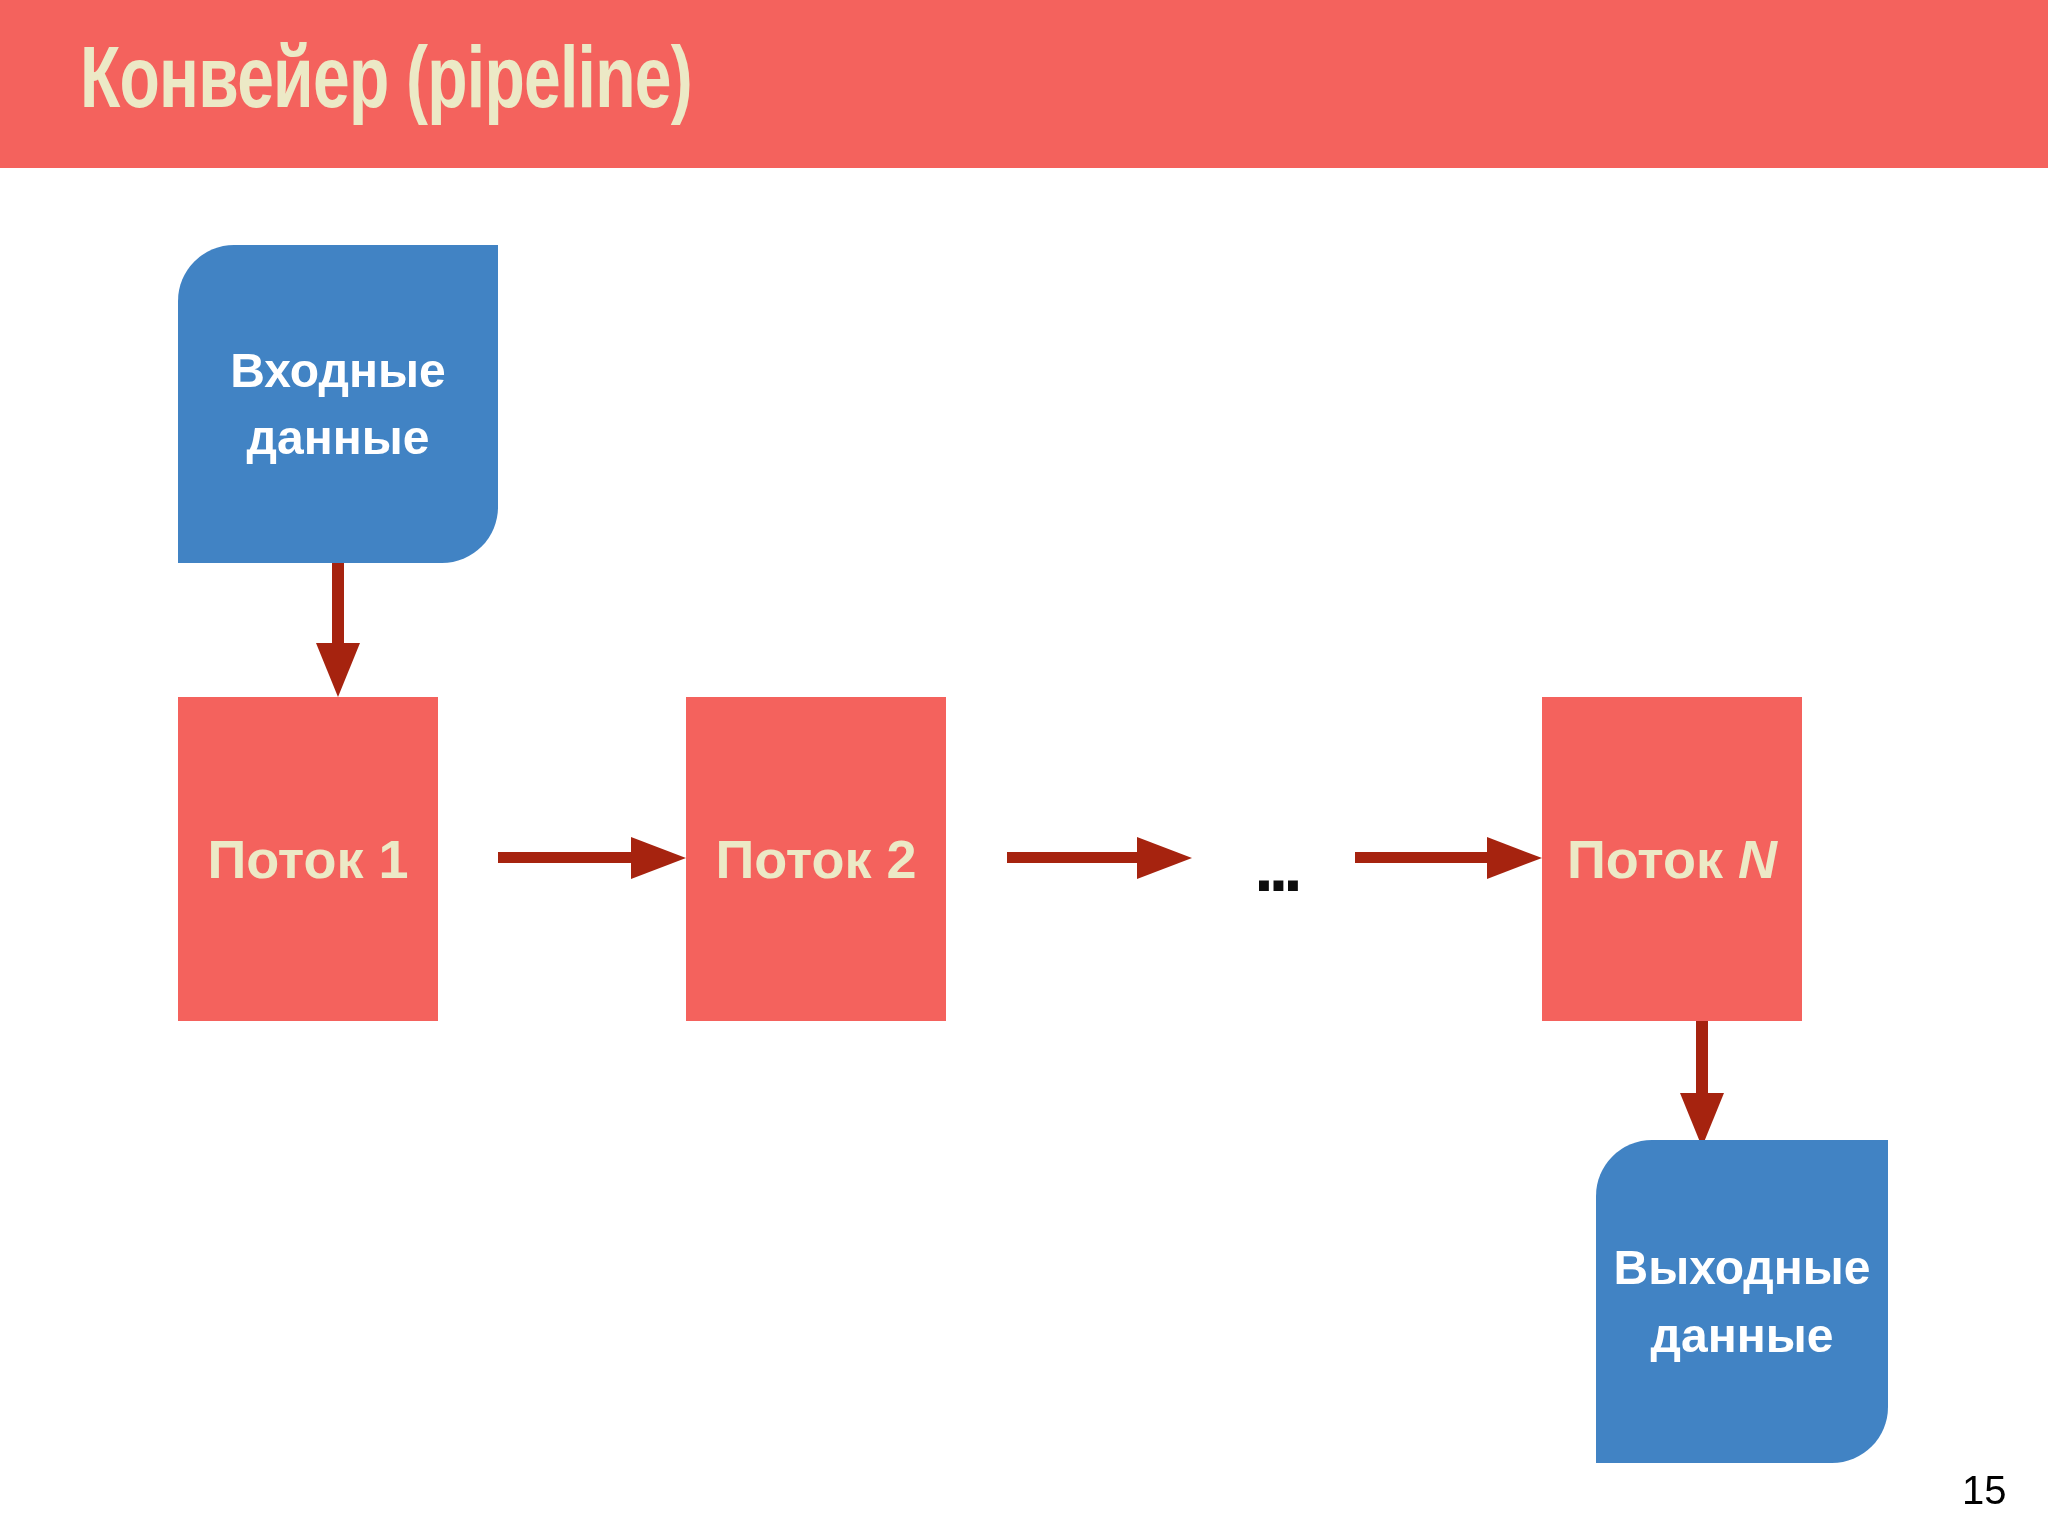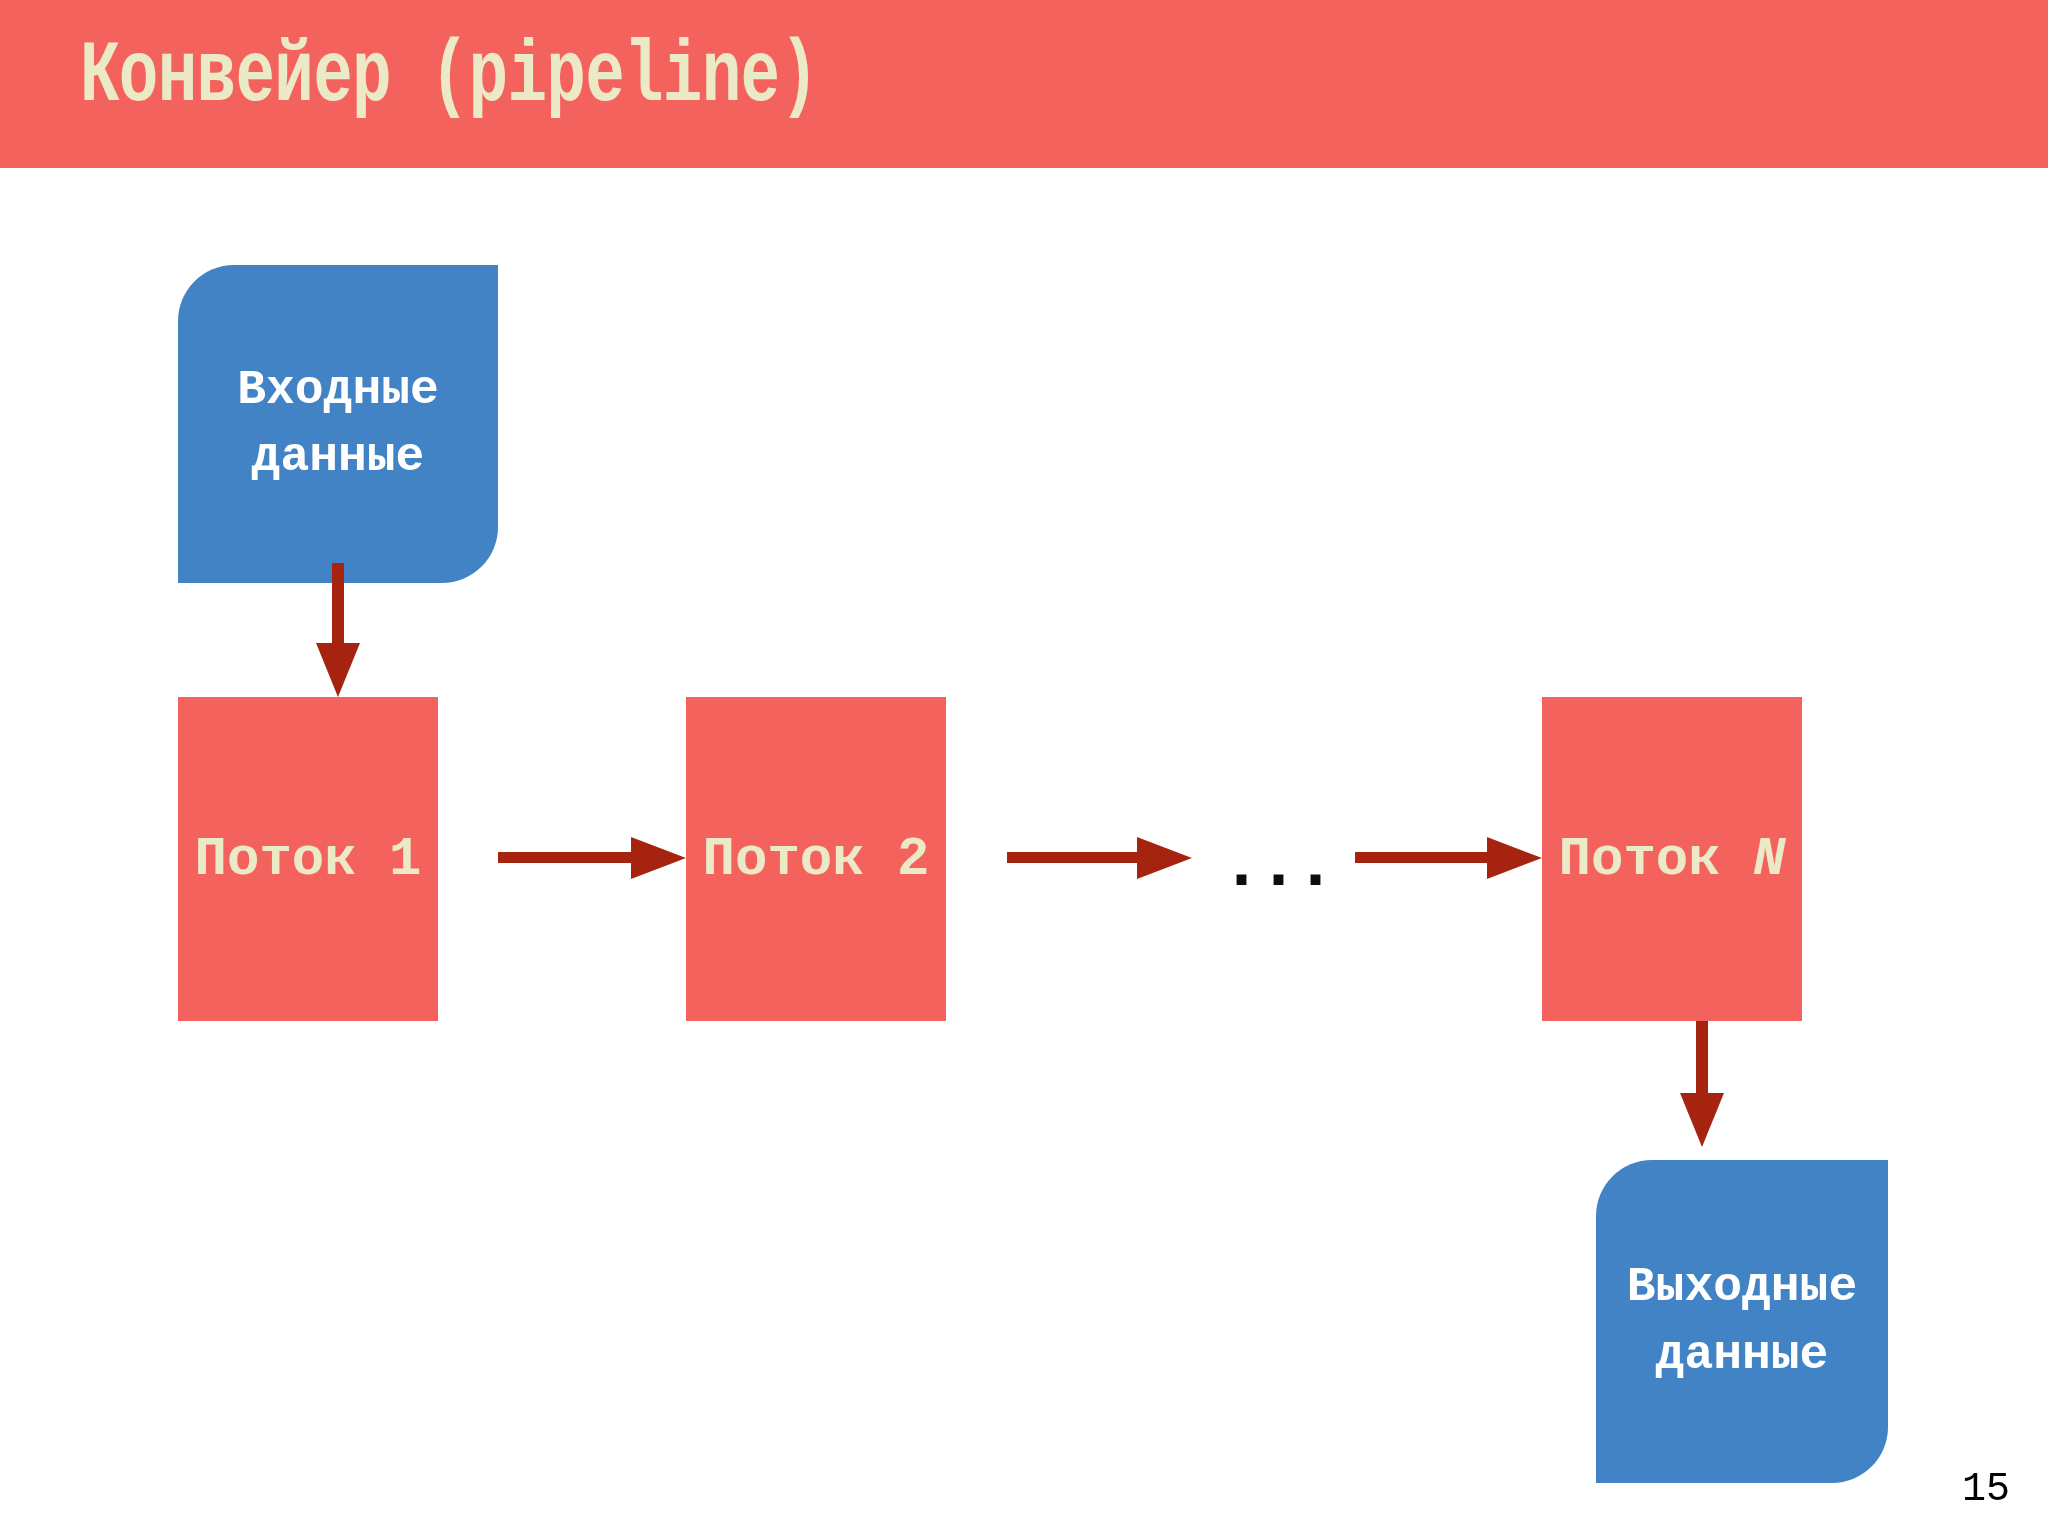--- a/index.html
+++ b/index.html
@@ -7,21 +7,20 @@
     padding: 0;
     background: #ffffff;
     font-family: "Liberation Sans", sans-serif;
   }
   .slide {
     position: relative;
     width: 2048px;
     height: 1536px;
     background: #ffffff;
     overflow: hidden;
-    font-family: Liberation Mono, monospace;
   }
 
   
   .header {
     position: absolute;
     left: 0; top: 0;
     width: 2048px; height: 168px;
     background: #f4625d;
   }
   .header .title {
@@ -44,21 +43,20 @@
     border-radius: 56px 0 56px 0;
     display: flex;
     flex-direction: column;
     align-items: center;
     justify-content: center;
     color: #ffffff;
     font-size: 48px;
     font-weight: bold;
     line-height: 1.4;
     text-align: center;
-    margin-top: 20px;
   }
   .input-box  { left: 178px;  top: 245px;  width: 320px; height: 318px; }
   .output-box { left: 1596px; top: 1140px; width: 292px; height: 323px; }
 
   
   .stage-box {
     position: absolute;
     top: 697px;
     width: 260px; height: 324px;
     background: #f4625d;

